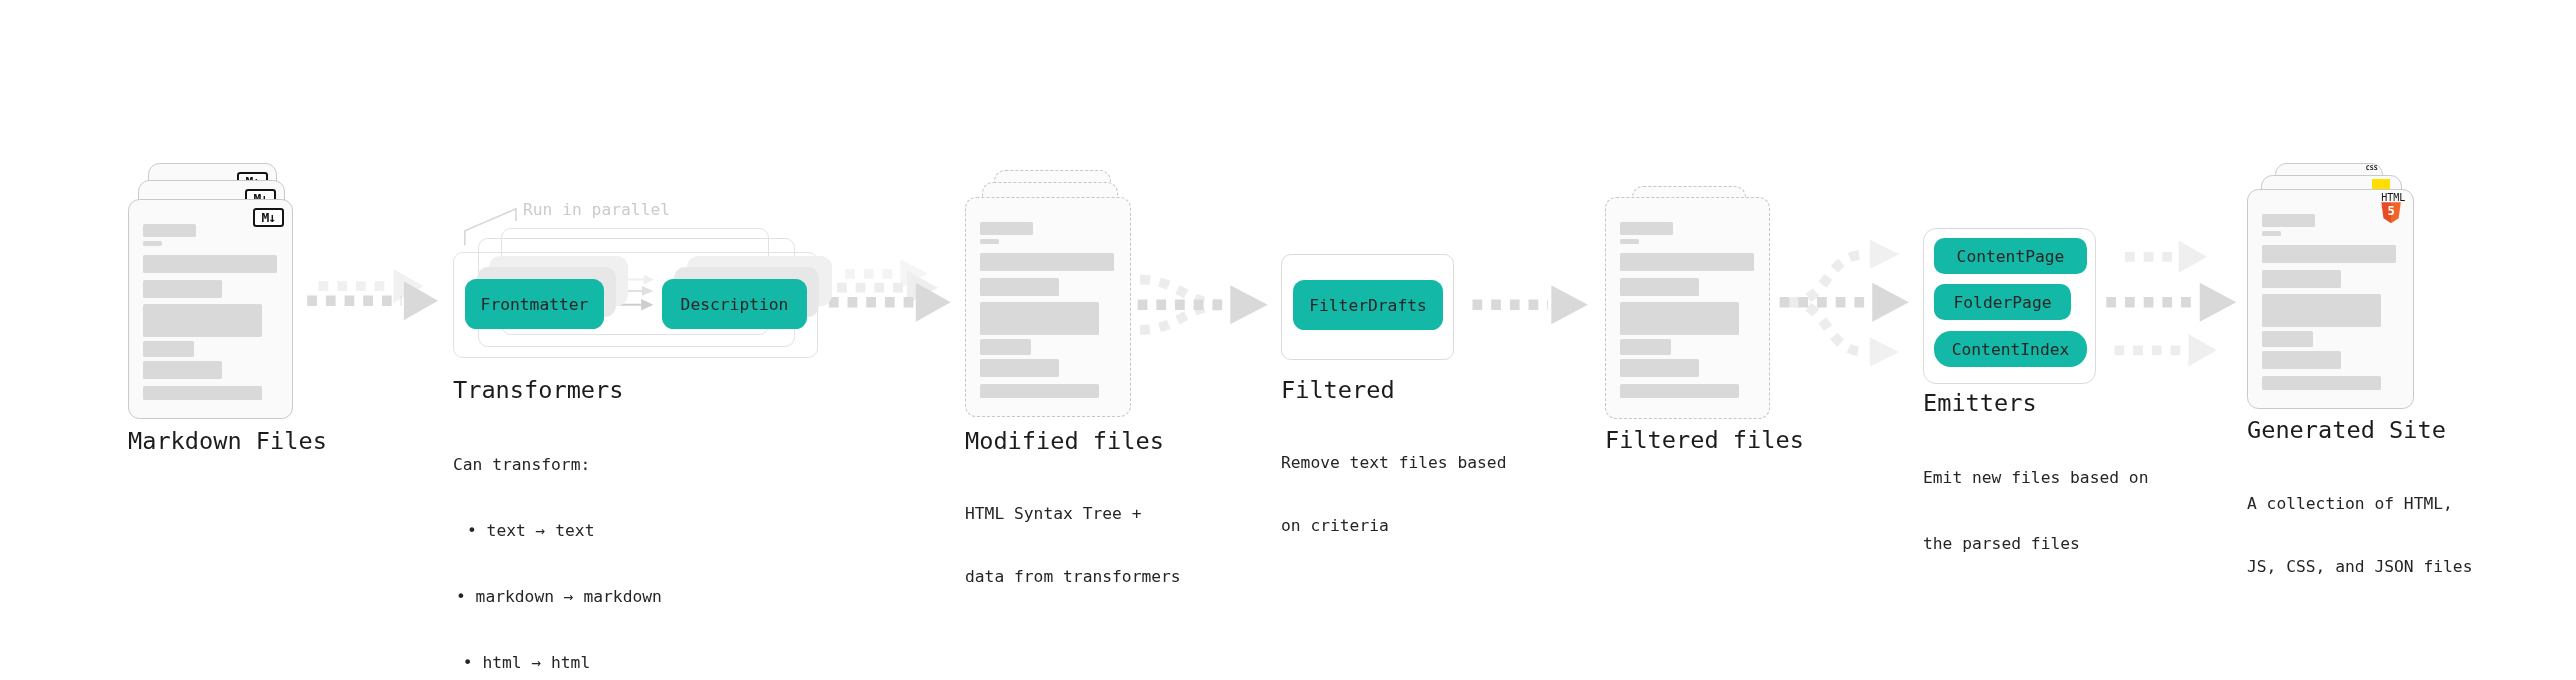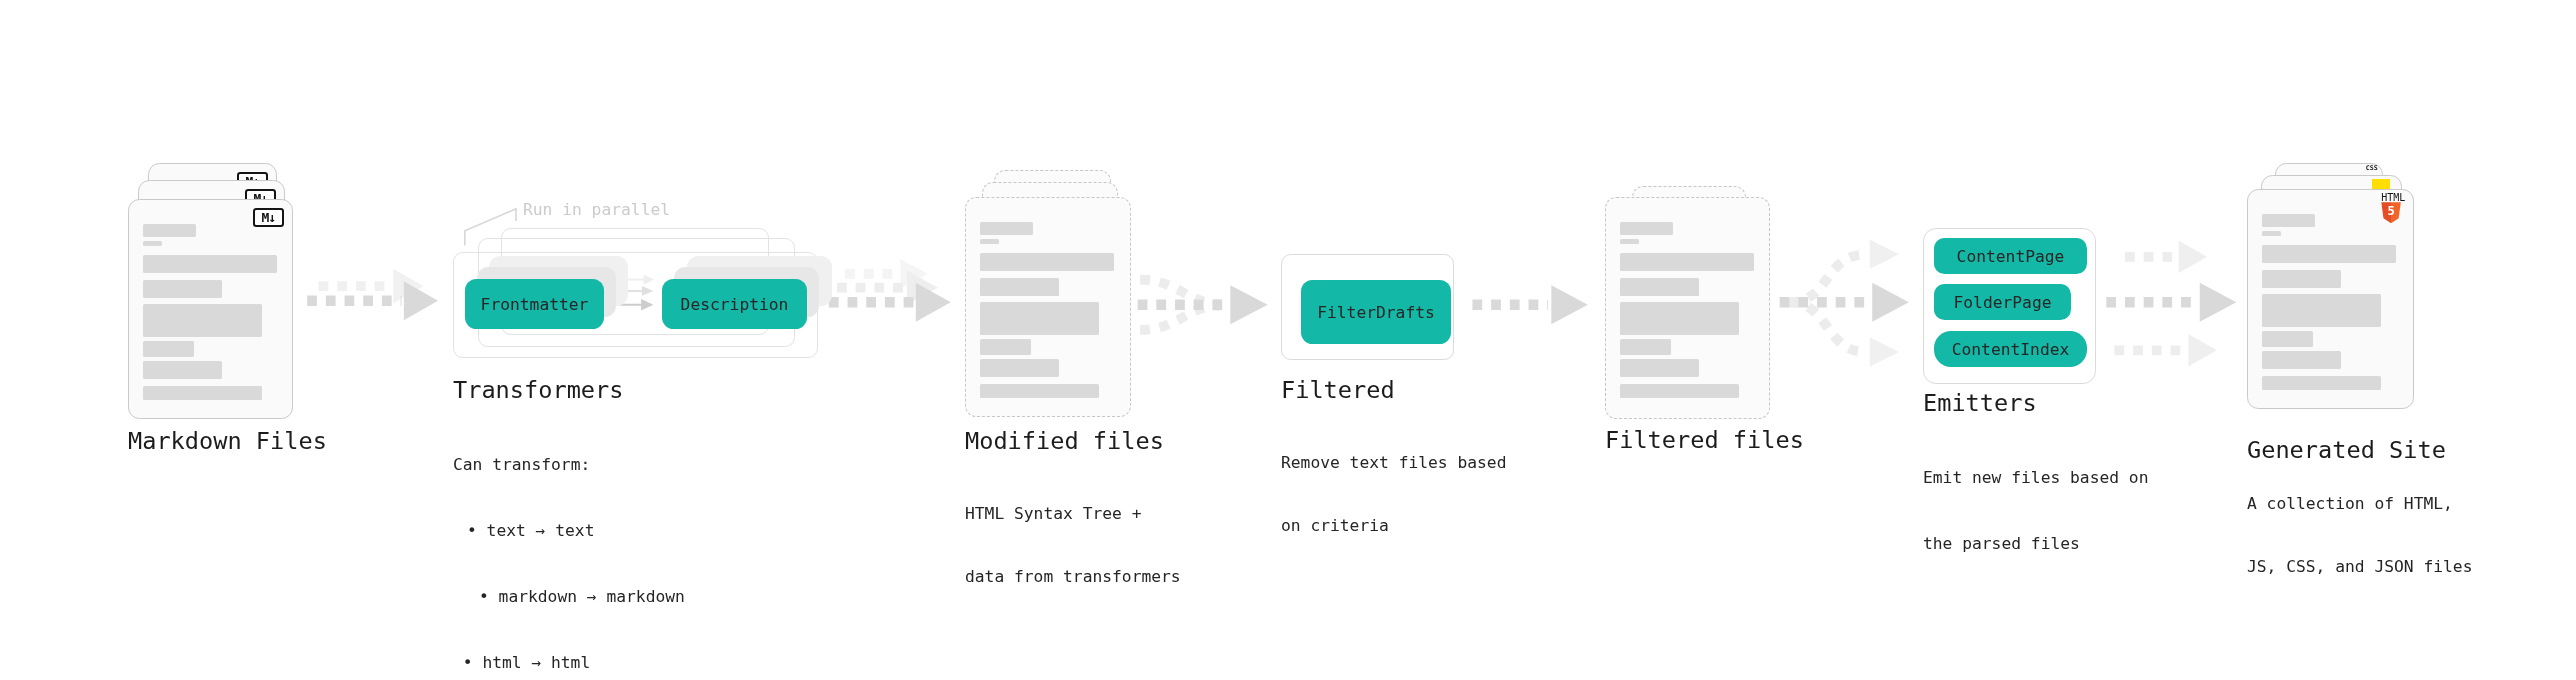--- a/index.html
+++ b/index.html
@@ -142,21 +142,21 @@
 <div class="pill ghost1" style="left:477px;top:267px;width:139px;height:50px;"></div>
 <div class="pill ghost2" style="left:687px;top:256px;width:145px;height:50px;"></div>
 <div class="pill ghost1" style="left:674px;top:267px;width:145px;height:50px;"></div>
 <div class="pill" style="left:465px;top:279px;width:139px;height:50px;">Frontmatter</div>
 <div class="pill" style="left:662px;top:279px;width:145px;height:50px;">Description</div>
 
 <div class="title" style="left:453px;top:376px;">Transformers</div>
 <div class="caption" style="left:453px;top:410px;">
   <div>Can transform:</div>
   <div style="margin-left:14px;">• text → text</div>
-  <div style="margin-left:26px;">• markdown → markdown</div>
+  <div style="margin-left:3px;">• markdown → markdown</div>
   <div style="margin-left:9.8px;">• html → html</div>
 </div>
 
 <div class="file-card dashed" style="left:994px;top:170px;width:117px;height:220px;"></div>
 <div class="file-card dashed" style="left:982px;top:182px;width:136px;height:220px;"></div>
 <div class="file-card dashed" style="left:965px;top:197px;width:166px;height:220px;">
   <div class="bar b1"></div>
   <div class="bar b2"></div>
   <div class="bar b3"></div>
   <div class="bar b4"></div>
@@ -165,21 +165,21 @@
   <div class="bar b7"></div>
   <div class="bar b8"></div>
 </div>
 <div class="title" style="left:965px;top:427px;">Modified files</div>
 <div class="caption" style="left:965px;top:461px;line-height:21px;">
   <div>HTML Syntax Tree +</div>
   <div>data from transformers</div>
 </div>
 
 <div class="solid-box" style="left:1281px;top:254px;width:173px;height:106px;"></div>
-<div class="pill" style="left:1293px;top:280px;width:150px;height:64px;margin-left:8px;">FilterDrafts</div>
+<div class="pill" style="left:1293px;top:280px;width:150px;height:50px;">FilterDrafts</div>
 <div class="title" style="left:1281px;top:376px;">Filtered</div>
 <div class="caption" style="left:1281px;top:410px;line-height:21px;">
   <div>Remove text files based</div>
   <div>on criteria</div>
 </div>
 
 <div class="file-card dashed" style="left:1632px;top:186px;width:114px;height:220px;"></div>
 <div class="file-card dashed" style="left:1605px;top:197px;width:165px;height:222px;">
   <div class="bar b1"></div>
   <div class="bar b2"></div>
@@ -220,18 +220,18 @@
   </div>
   <div class="bar b1"></div>
   <div class="bar b2"></div>
   <div class="bar b3"></div>
   <div class="bar b4"></div>
   <div class="bar b5"></div>
   <div class="bar b6"></div>
   <div class="bar b7"></div>
   <div class="bar b8"></div>
 </div>
-<div class="title" style="left:2247px;top:436px;">Generated Site</div>
+<div class="title" style="left:2247px;top:416px;">Generated Site</div>
 <div class="caption" style="left:2247px;top:451px;line-height:21px;">
   <div>A collection of HTML,</div>
   <div>JS, CSS, and JSON files</div>
 </div>
 
 
 </body></html>

